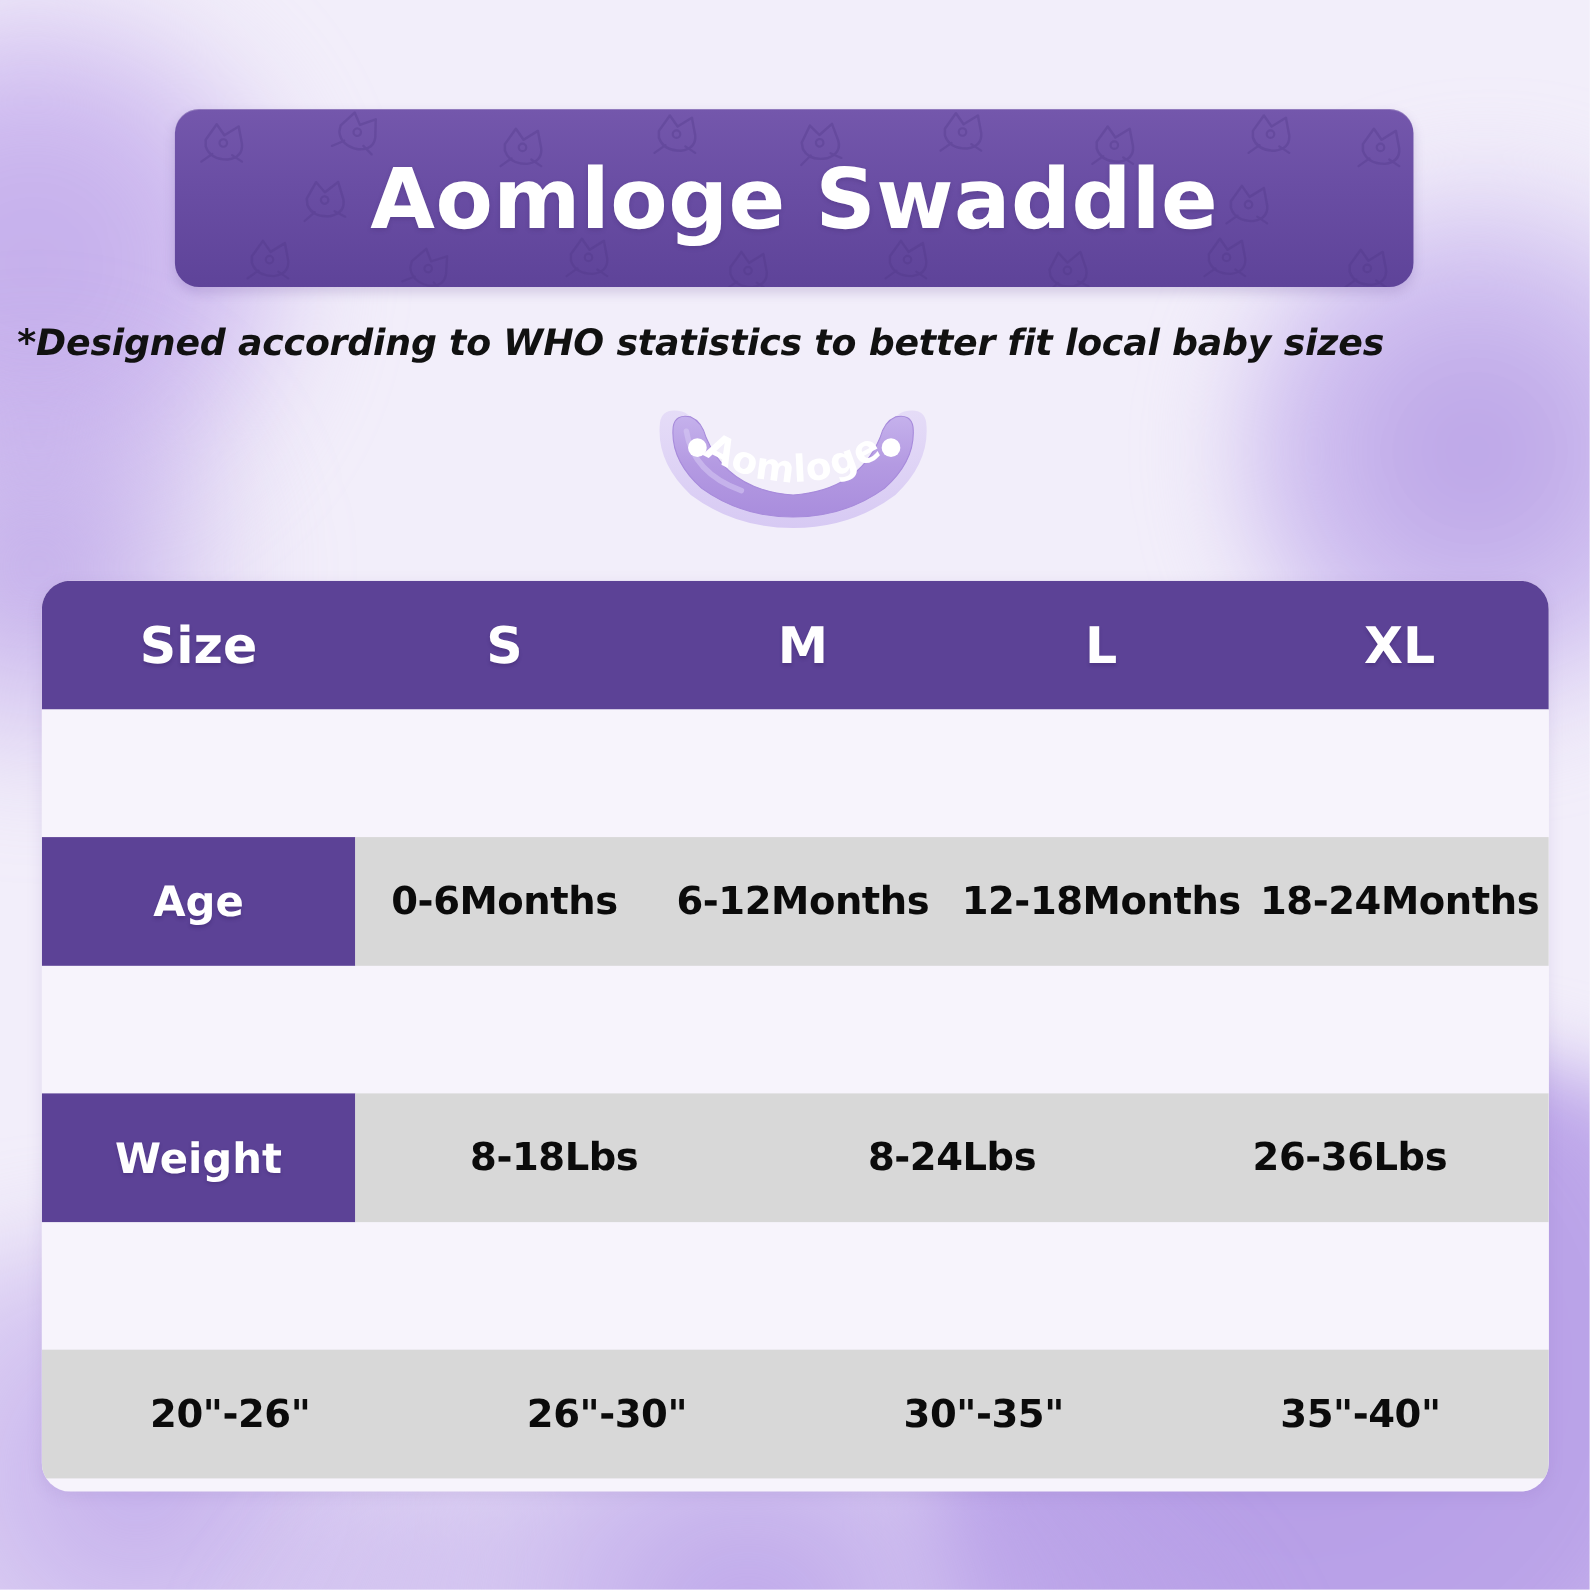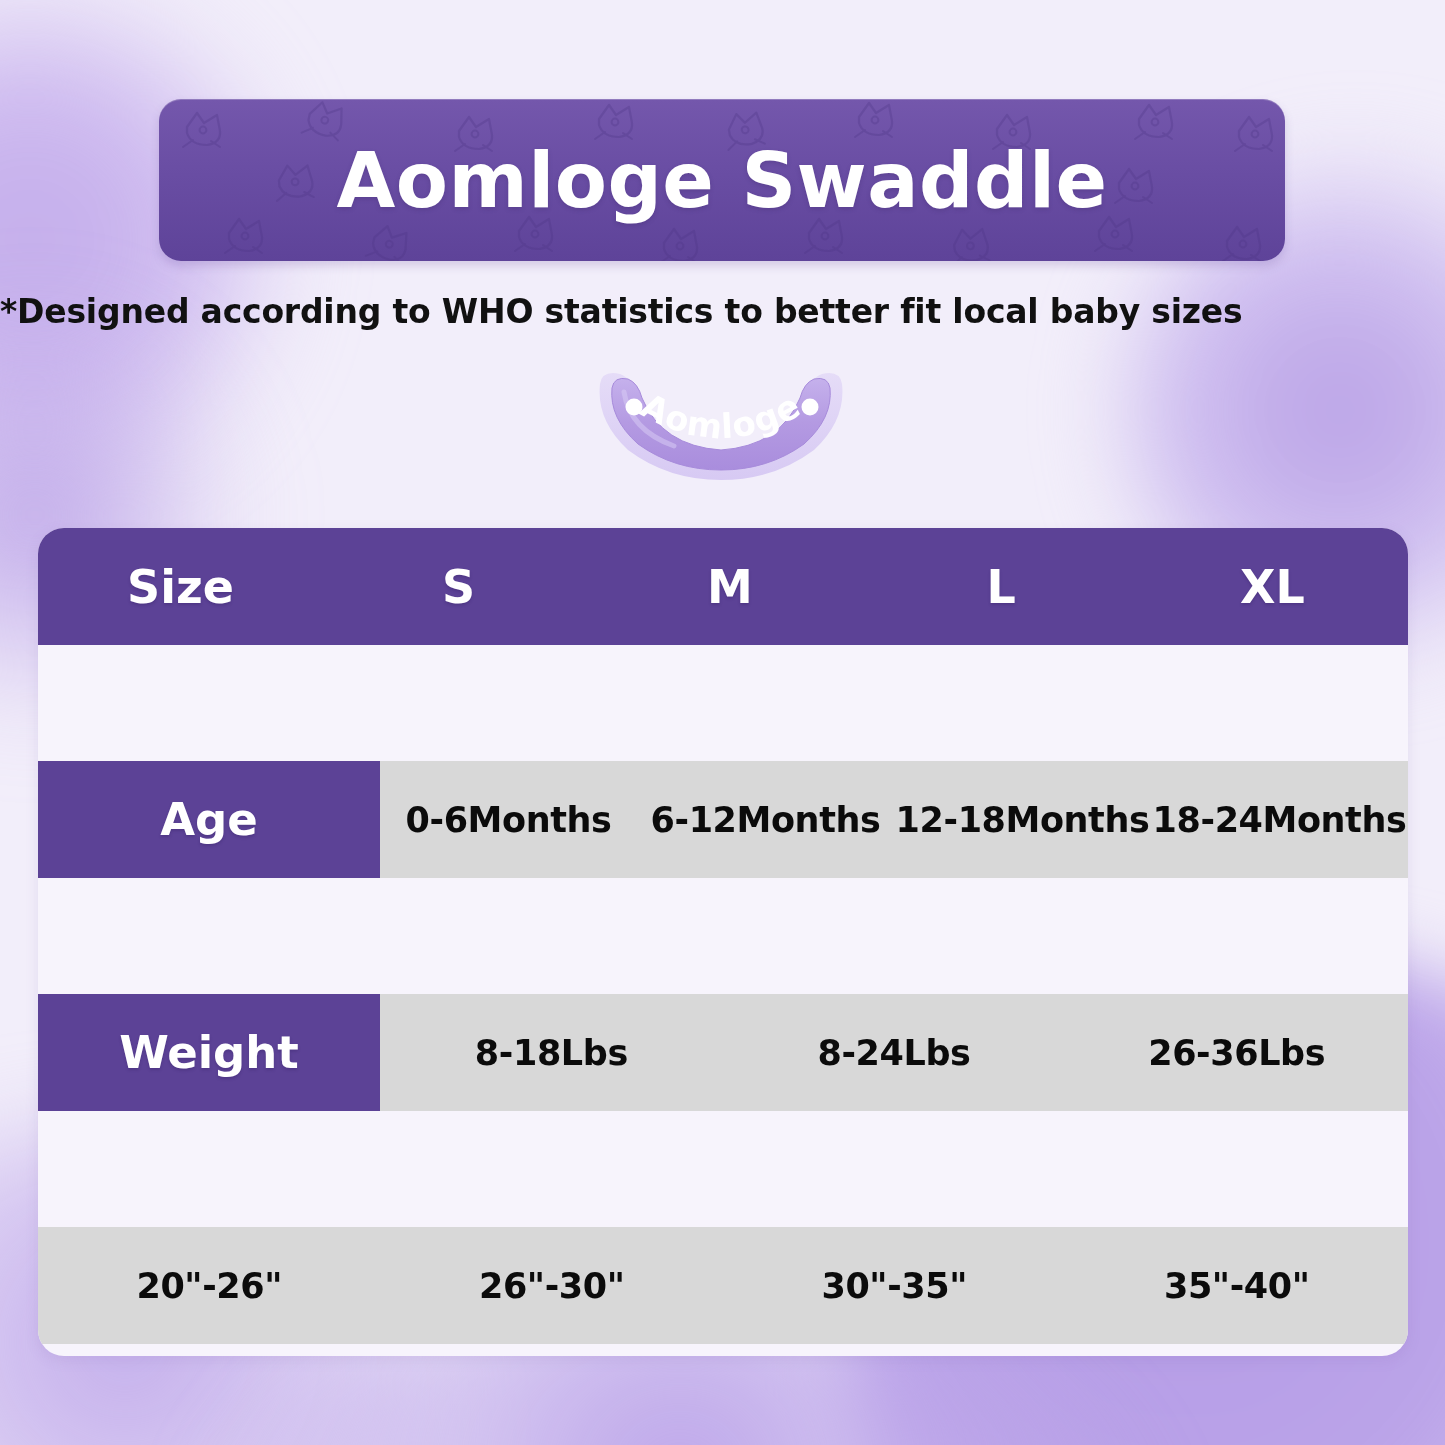--- a/index.html
+++ b/index.html
@@ -92,27 +92,28 @@
     letter-spacing:0.5px;
     text-shadow:0 2px 4px rgba(60,38,104,0.28);
     white-space:nowrap;
   }
 
   
   .subtitle {
     position:absolute;
     left:0; top:292px;
     width:1274px;
-    text-align:left;
+    text-align:center;
     color:#111111;
     font-family:"DejaVu Sans", sans-serif;
     font-size:33px;
     font-weight:700;
     letter-spacing:-0.2px;
     white-space:nowrap;
+    font-style:italic;
   }
 
   
   .logo-wrap {
     position:absolute;
     left:578px; top:366px;
     width:286px; height:118px;
   }
   .logo-svg { display:block; width:100%; height:100%; }
 
@@ -157,27 +158,27 @@
     flex:1;
     display:flex; align-items:center; justify-content:center;
     color:#FFFFFF;
     font-family:"DejaVu Sans", sans-serif;
     font-size:46px;
     font-weight:700;
     text-shadow:0 2px 3px rgba(50,30,95,0.30);
   }
 
   .cell-label {
-    width:342px;
+    width:285px;
     height:117px;
     display:flex; align-items:center; justify-content:center;
     background:#5C4296;
     color:#FFFFFF;
     font-family:"DejaVu Sans", sans-serif;
-    font-size:45px;
+    font-size:38px;
     font-weight:700;
     text-shadow:0 2px 3px rgba(50,30,95,0.30);
   }
 
   .cells {
     flex:1;
     height:117px;
     background:#D8D8D8;
     display:flex;
     align-items:center;

